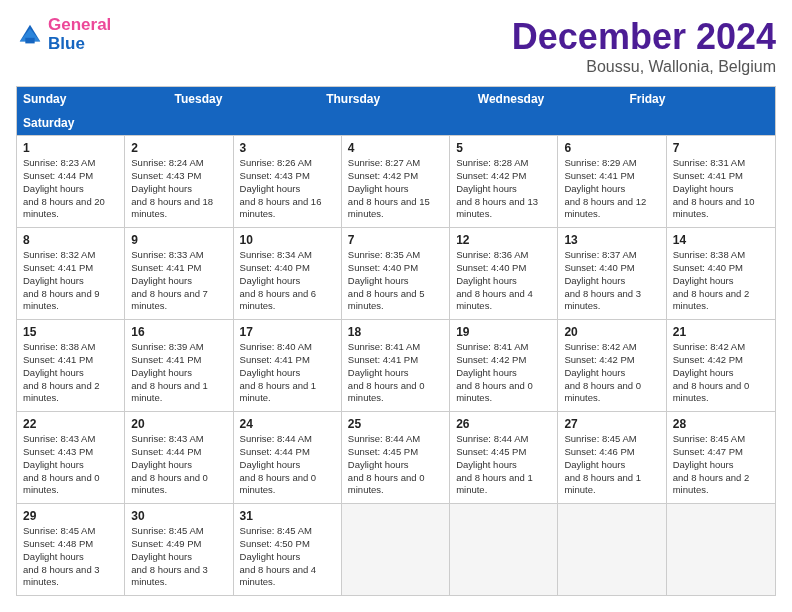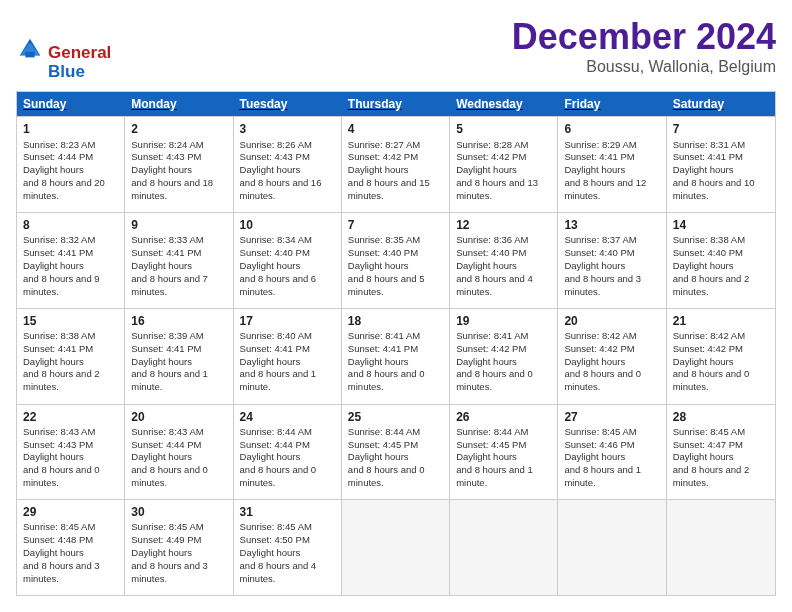--- a/index.html
+++ b/index.html
@@ -29,22 +29,21 @@
       gap: 4px;
     }
     .logo-text {
       display: flex;
       flex-direction: column;
       line-height: 1.1;
     }
     .logo-general {
       font-size: 17px;
       font-weight: bold;
-      color: #b91c1c;
-      margin-top: 28px;
+      color: #ec4899;
     }
     .logo-blue {
       font-size: 17px;
       font-weight: bold;
       color: #1565c0;
     }
     .logo-icon {
       width: 28px;
       height: 28px;
     }
@@ -61,23 +60,22 @@
       color: #555;
     }
     .calendar {
       flex: 1;
       display: flex;
       flex-direction: column;
       border: 1px solid #ccc;
     }
     .cal-header {
       display: grid;
-      grid-template-columns: repeat(7, 1fr);
+      grid-template-columns: repeat(5, 1fr);
       background: #1565c0;
-      text-decoration: underline;
     }
     .cal-header-cell {
       color: #fff;
       font-size: 12px;
       font-weight: bold;
       padding: 5px 6px;
       text-align: left;
     }
     .cal-body {
       flex: 1;
@@ -133,21 +131,20 @@
     </div>
     <div class="title-block">
       <div class="month-title">December 2024</div>
       <div class="subtitle">Boussu, Wallonia, Belgium</div>
     </div>
   </div>
 
   <div class="calendar">
     <div class="cal-header">
       <div class="cal-header-cell">Sunday</div>
-      <div class="cal-header-cell">Monday</div>
       <div class="cal-header-cell">Tuesday</div>
       <div class="cal-header-cell">Thursday</div>
       <div class="cal-header-cell">Wednesday</div>
       <div class="cal-header-cell">Friday</div>
       <div class="cal-header-cell">Saturday</div>
     </div>
     <div class="cal-body" id="cal-body">
     <div class="cal-row">
           <div class="cal-cell">
           <span class="day-num">1</span>

